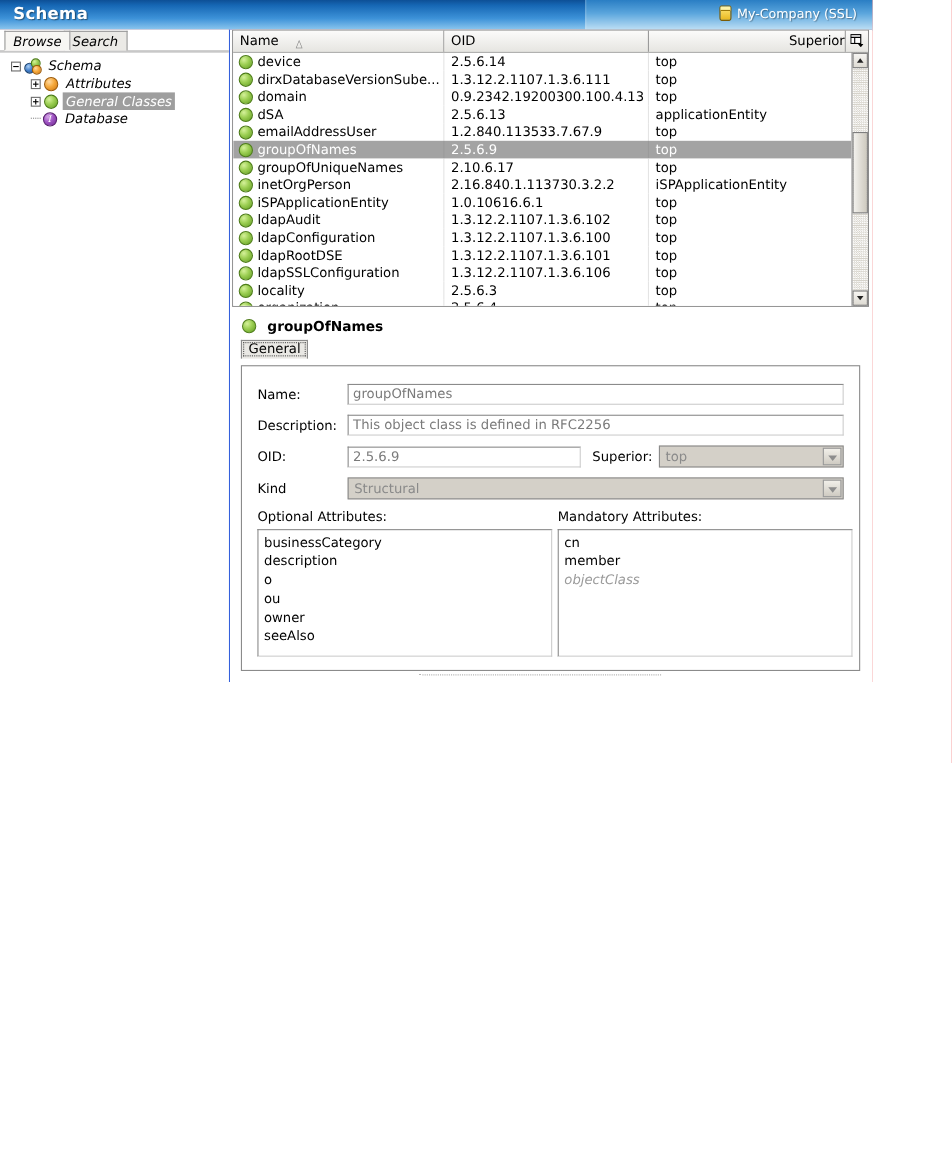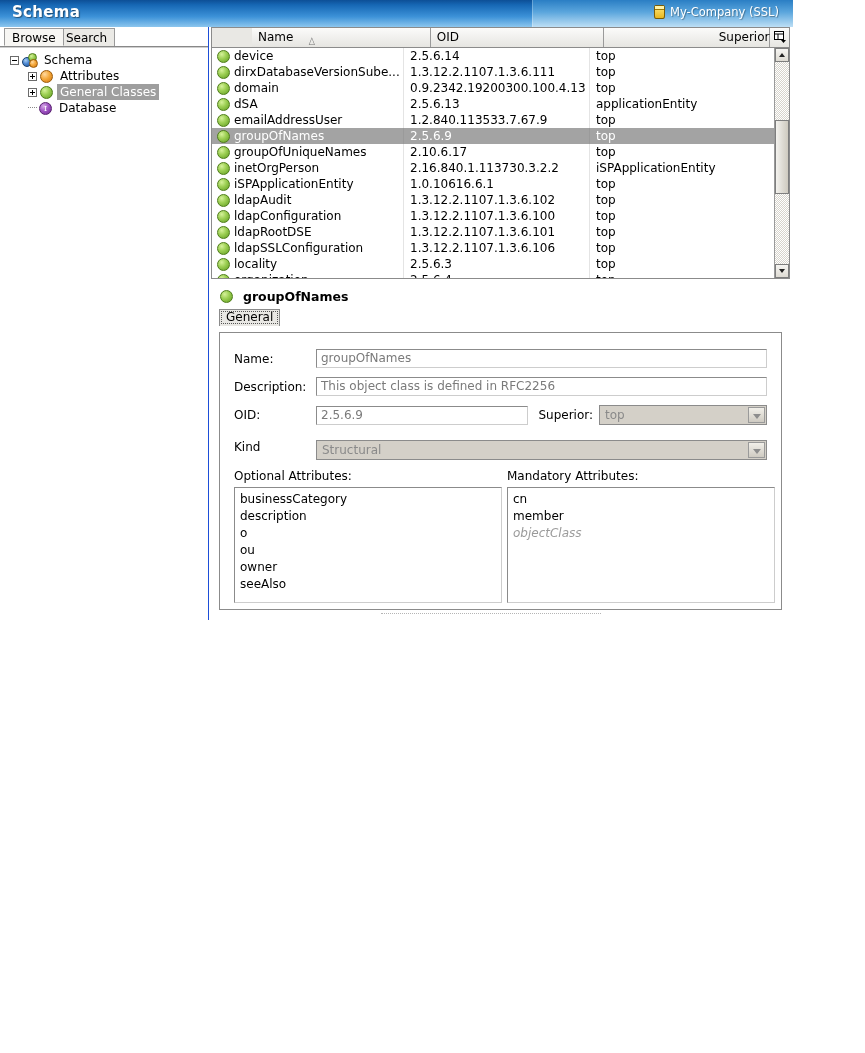--- a/index.html
+++ b/index.html
@@ -55,20 +55,21 @@
 
   
   .body-split { position: absolute; left:0; top:27px; width:793px; height:593px; }
 
   
   .left-panel {
     position: absolute; left: 0; top: 0;
     width: 208px; height: 593px;
     background: #ffffff;
     border-right: 7px solid #1d4ed8;
+    font-style: italic;
   }
   .tabstrip {
     height: 19px; position: relative;
     background: #ffffff;
     border-bottom: 1px solid #888;
   }
   .tab {
     position: absolute; top: 1px; height: 18px;
     box-sizing: border-box;
     padding: 1px 7px 0 7px;
@@ -123,21 +124,21 @@
     border:1px solid #8b8b8b; background:#fff; box-sizing:border-box;
   }
   .thead { display:flex; height:20px; background:#e9e8e4; border-bottom:1px solid #8b8b8b; box-sizing:border-box;}
   .th {
     box-sizing:border-box; height:19px; line-height:18px;
     font-size:12px; color:#000; padding-left:6px;
     background: linear-gradient(180deg,#fbfbfa 0%, #e6e5e1 100%);
     border-right:1px solid #9a9a9a;
     position:relative; white-space:nowrap;
   }
-  .th.c0 { width:192px;margin-left:40px; }
+  .th.c0 { width:192px; }
   .th.c1 { width:186px; }
   .th.c2 { width:179px;text-align:right; }
   .th.ctrl { width:20px; border-right:none; padding:0; }
   .sortmark { position:absolute; left:56px; top:4px; font-size:10px; color:#767676; transform:scaleX(.8); }
   .colchooser { position:absolute; left:4px; top:3px; width:12px; height:12px; }
 
   .tbody { position:absolute; left:0; top:20px; right:15px; bottom:0; overflow:hidden; background:#fff;}
   .trow { display:flex; height:16px; line-height:16px; font-size:12px; color:#000; }
   .trow.sel { background:#a3a3a3; color:#ffffff; }
   .td { box-sizing:border-box; padding-left:6px; white-space:nowrap; overflow:hidden; }
@@ -201,21 +202,21 @@
   .finput.oid  { width:230px; }
   .fgap { width:10px; flex:0 0 auto; }
   .flabel-inline { flex:0 0 auto; padding-right:6px; font-size:12px; }
   .fselect {
     box-sizing:border-box; height:20px; position:relative;
     background:#d4d0c8; border:1px solid #8b8b8b;
     font-size:12px; color:#8a8a8a; line-height:18px; padding:0 22px 0 5px;
     white-space:nowrap; overflow:hidden;
   }
   .fselect.sup { width:180px; }
-  .fselect.kind { width:456px;margin-top:6px; }
+  .fselect.kind { width:456px; }
   .fselect .arrowbox {
     position:absolute; right:1px; top:1px; width:17px; height:16px;
     background: linear-gradient(180deg,#f1efe9,#cfcbc2);
     border:1px solid #9a9a9a; box-sizing:border-box;
   }
   .fselect .arrowbox::after{
     content:""; position:absolute; left:4px; top:6px; width:0;height:0;
     border-left:4px solid transparent;border-right:4px solid transparent;border-top:5px solid #8d8d8d;
   }
 

